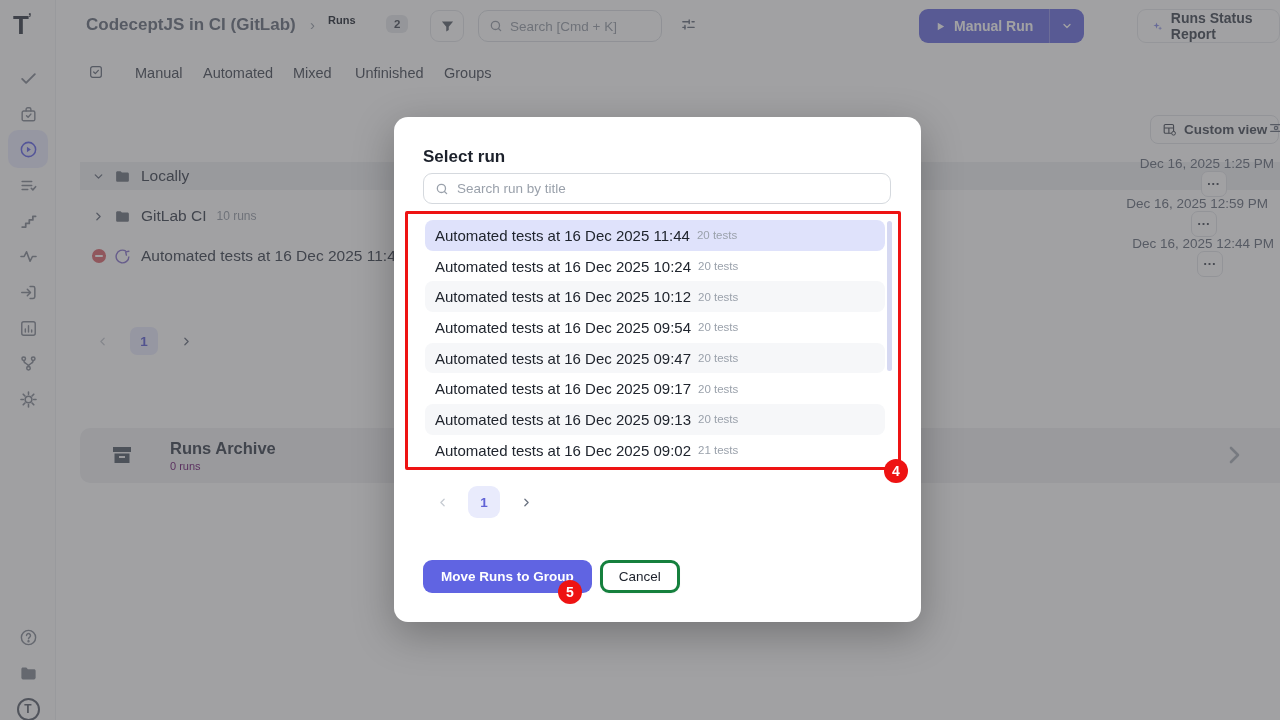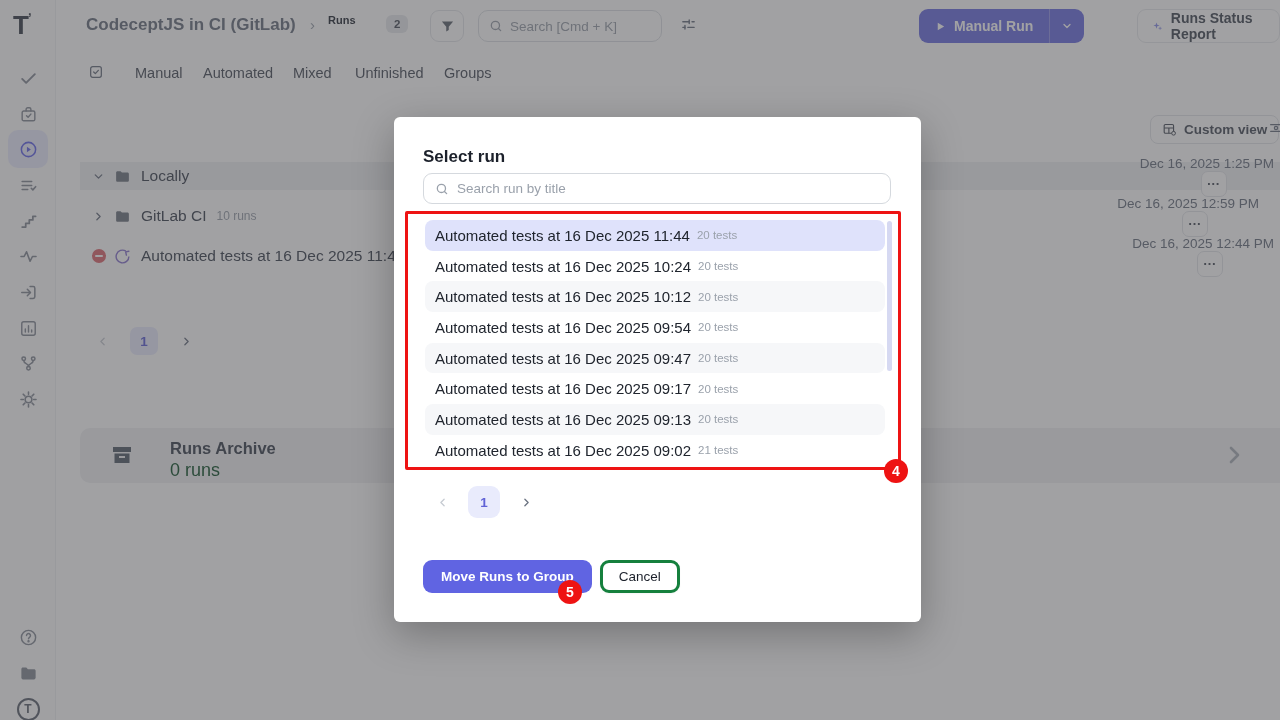--- a/index.html
+++ b/index.html
@@ -60,28 +60,28 @@
   .pgn { position:absolute; z-index:1; display:flex; align-items:center; }
   .pgn-bg { left:88px; top:327px; }
   .pgn .chev { width:28px; display:flex; justify-content:center; color:#c6cbd2; }
   .pgn .chev.on { color:#6a7280; }
   .pgn .page { width:28px; height:28px; border-radius:7px; background:#e9ebfc; color:#6163d6; font-size:13.5px; font-weight:600; display:flex; align-items:center; justify-content:center; margin:0 14px; }
 
   
   .archive { position:absolute; left:80px; right:0; top:428px; height:55px; background:#f0f1f3; border-radius:10px 0 0 10px; z-index:1; }
   .archive-icon { position:absolute; left:30px; top:15px; color:#56606c; }
   .archive-title { position:absolute; left:90px; top:11px; font-size:16.5px; font-weight:700; color:#3f4653; }
-  .archive-sub { position:absolute; left:90px; top:32px; font-size:18px; color:#14532d; }
+  .archive-sub { position:absolute; left:90px; top:32px; font-size:11px; color:#701a75; }
   .archive-chev { position:absolute; right:34px; top:15px; color:#aab0b8; }
 
   
   .overlay { position:absolute; inset:0; background:rgba(68,68,72,0.5); z-index:50; }
 
   
-  .modal { position:absolute; left:394px; top:117px; width:527px; height:505px; background:#fff; border-radius:6px; box-shadow:0 12px 40px rgba(0,0,0,0.28); z-index:100; }
+  .modal { position:absolute; left:394px; top:117px; width:527px; height:505px; background:#fff; border-radius:14px; box-shadow:0 12px 40px rgba(0,0,0,0.28); z-index:100; }
   .modal-title { position:absolute; left:29px; top:30px; font-size:17px; font-weight:600; color:#1c212b; }
   .modal-search { position:absolute; left:29px; top:56px; width:468px; height:31px; border:1px solid #d5d9de; border-radius:9px; display:flex; align-items:center; gap:8px; padding:0 11px; color:#9aa1ab; }
   .modal-search input { border:none; outline:none; background:transparent; font-size:13.5px; color:#3f4653; width:400px; font-family:"Liberation Sans",sans-serif; }
   .modal-search input::placeholder { color:#9aa1ab; }
 
   .anno-box { position:absolute; left:11px; top:94px; width:496px; height:259px; border:3px solid #ee1313; border-radius:2px; z-index:5; pointer-events:none; }
   .run-list { position:absolute; left:31px; top:103px; width:460px; z-index:4; }
   .run-item { height:30.7px; display:flex; align-items:center; padding:0 10px; border-radius:8px; }
   .run-item.selected { background:#dfe2fb; }
   .run-item.alt { background:#f6f7f9; }
@@ -281,21 +281,21 @@
           <path d="M9 6l6 6-6 6"></path>
         </svg>
       </span>
     <span class="row-folder">
         <svg width="17" height="17" viewBox="0 0 24 24" fill="currentColor">
           <path d="M3 6.5c0-1.1.9-2 2-2h4.2l2 2H19c1.1 0 2 .9 2 2v9c0 1.1-.9 2-2 2H5c-1.1 0-2-.9-2-2v-11z"></path>
         </svg>
       </span>
     <span class="row-title">GitLab CI</span>
     <span class="row-meta">10 runs</span>
-    <span class="row-right" style="right:21px">
+    <span class="row-right" style="right:12px">
       <span class="row-date">Dec 16, 2025 12:59 PM</span>
       <span class="row-more">⋯</span>
     </span>
   </div>
 
   <div class="run-row" style="top:242px">
     <span class="status-dot"></span>
     <span class="auto-icon">
         <svg width="17" height="17" viewBox="0 0 24 24" fill="none" stroke="currentColor" stroke-width="2">
           <path d="M21 12a9 9 0 11-4.2-7.6"></path>

